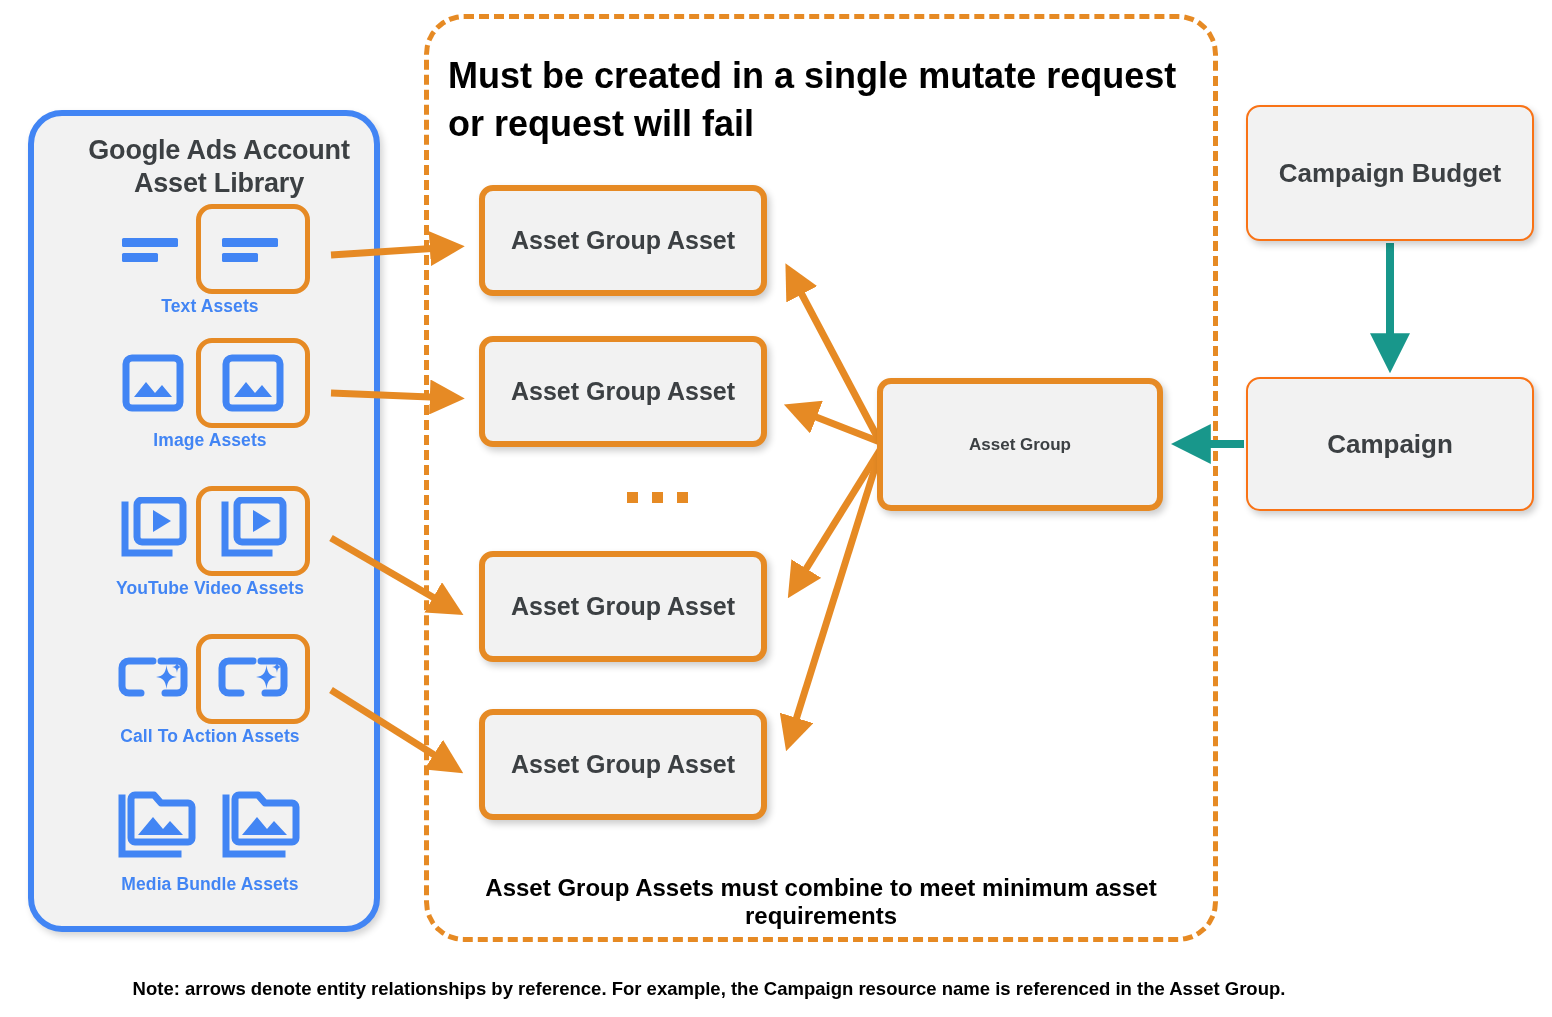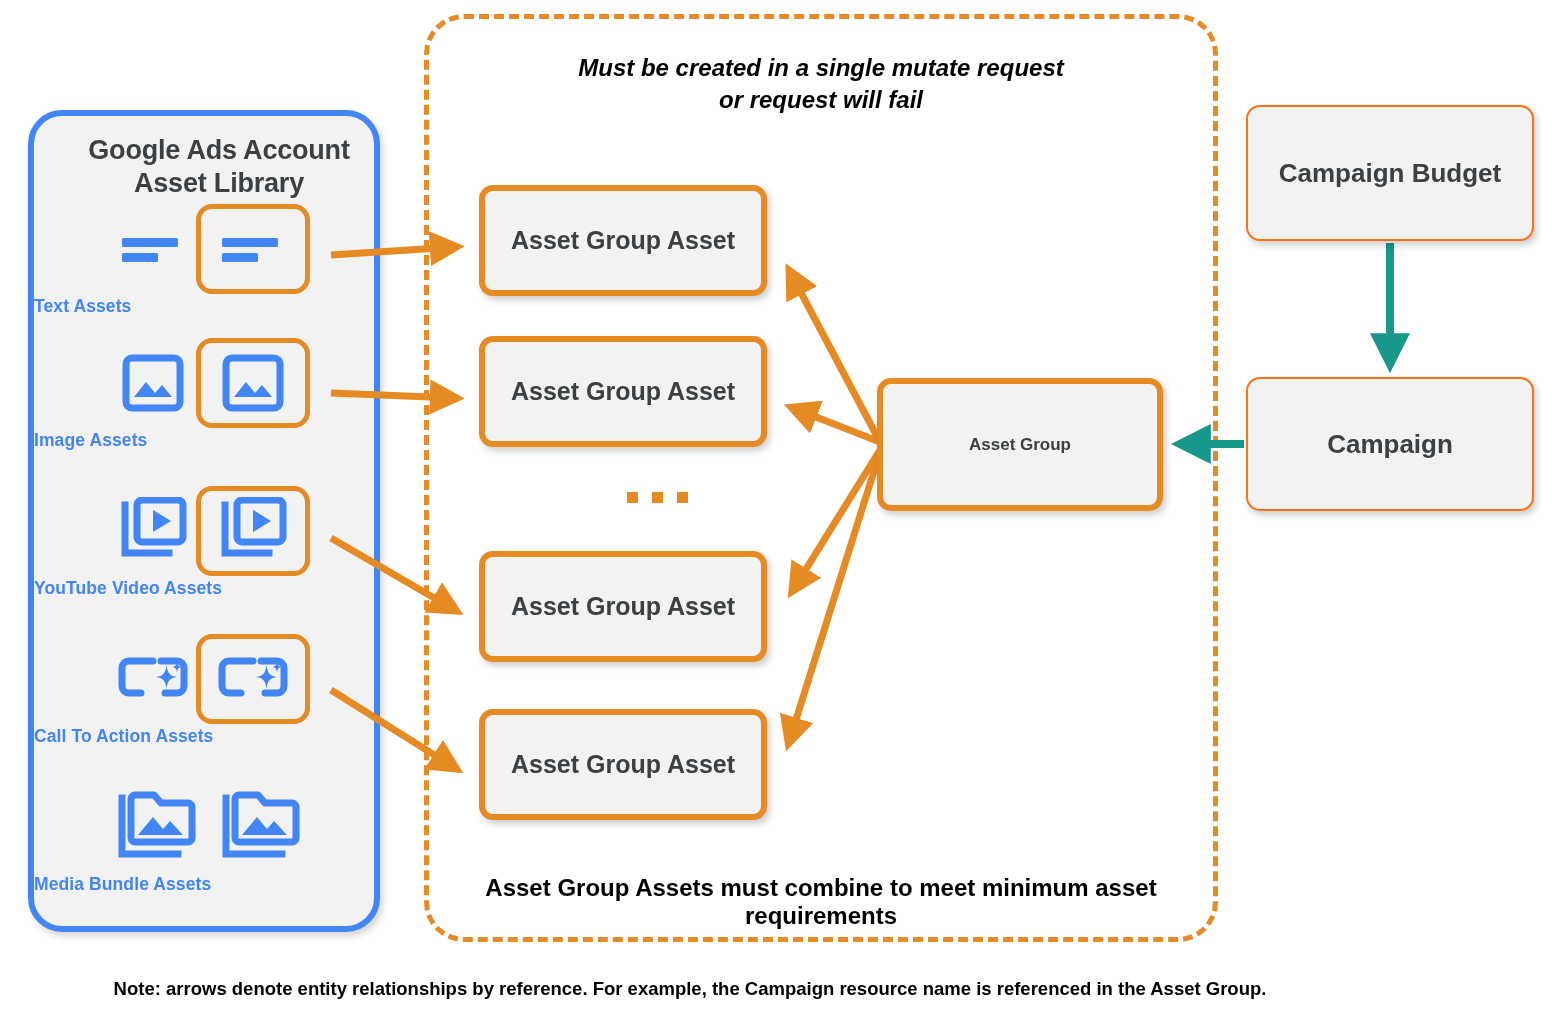--- a/index.html
+++ b/index.html
@@ -50,21 +50,21 @@
     font-size: 27px;
     font-weight: bold;
     color: #3c4043;
     line-height: 1.22;
     letter-spacing: -0.2px;
   }
   .asset-row {
     position: absolute;
     left: 0;
     width: 352px;
-    text-align: left;
+    text-align: center;
   }
   .icon-pair {
     display: flex;
     align-items: center;
     justify-content: center;
     height: 90px;
     gap: 0px;
   }
   .icon-plain {
     width: 86px;
@@ -102,23 +102,21 @@
     border-radius: 40px;
     background: transparent;
     z-index: 1;
     box-sizing: border-box;
   }
   #mutate-title {
     position: absolute;
     left: 448px;
     top: 52px;
     width: 746px;
-    text-align: center;
-    font-size: 24px;
-    font-style: italic;
+    font-size: 36px;
     font-weight: bold;
     color: #000000;
     line-height: 1.33;
     z-index: 3;
   }
   #mutate-footnote {
     position: absolute;
     left: 440px;
     top: 874px;
     width: 762px;
@@ -202,20 +200,21 @@
   #bottom-note {
     position: absolute;
     left: 0;
     top: 978px;
     width: 1380px;
     text-align: center;
     font-size: 18.5px;
     font-weight: bold;
     color: #000000;
     z-index: 3;
+    padding-left: 19px;
   }
 </style>
 </head>
 <body>
 
 <div id="stage">
 
   <div id="mutate-zone"></div>
 
   <div id="mutate-title">

